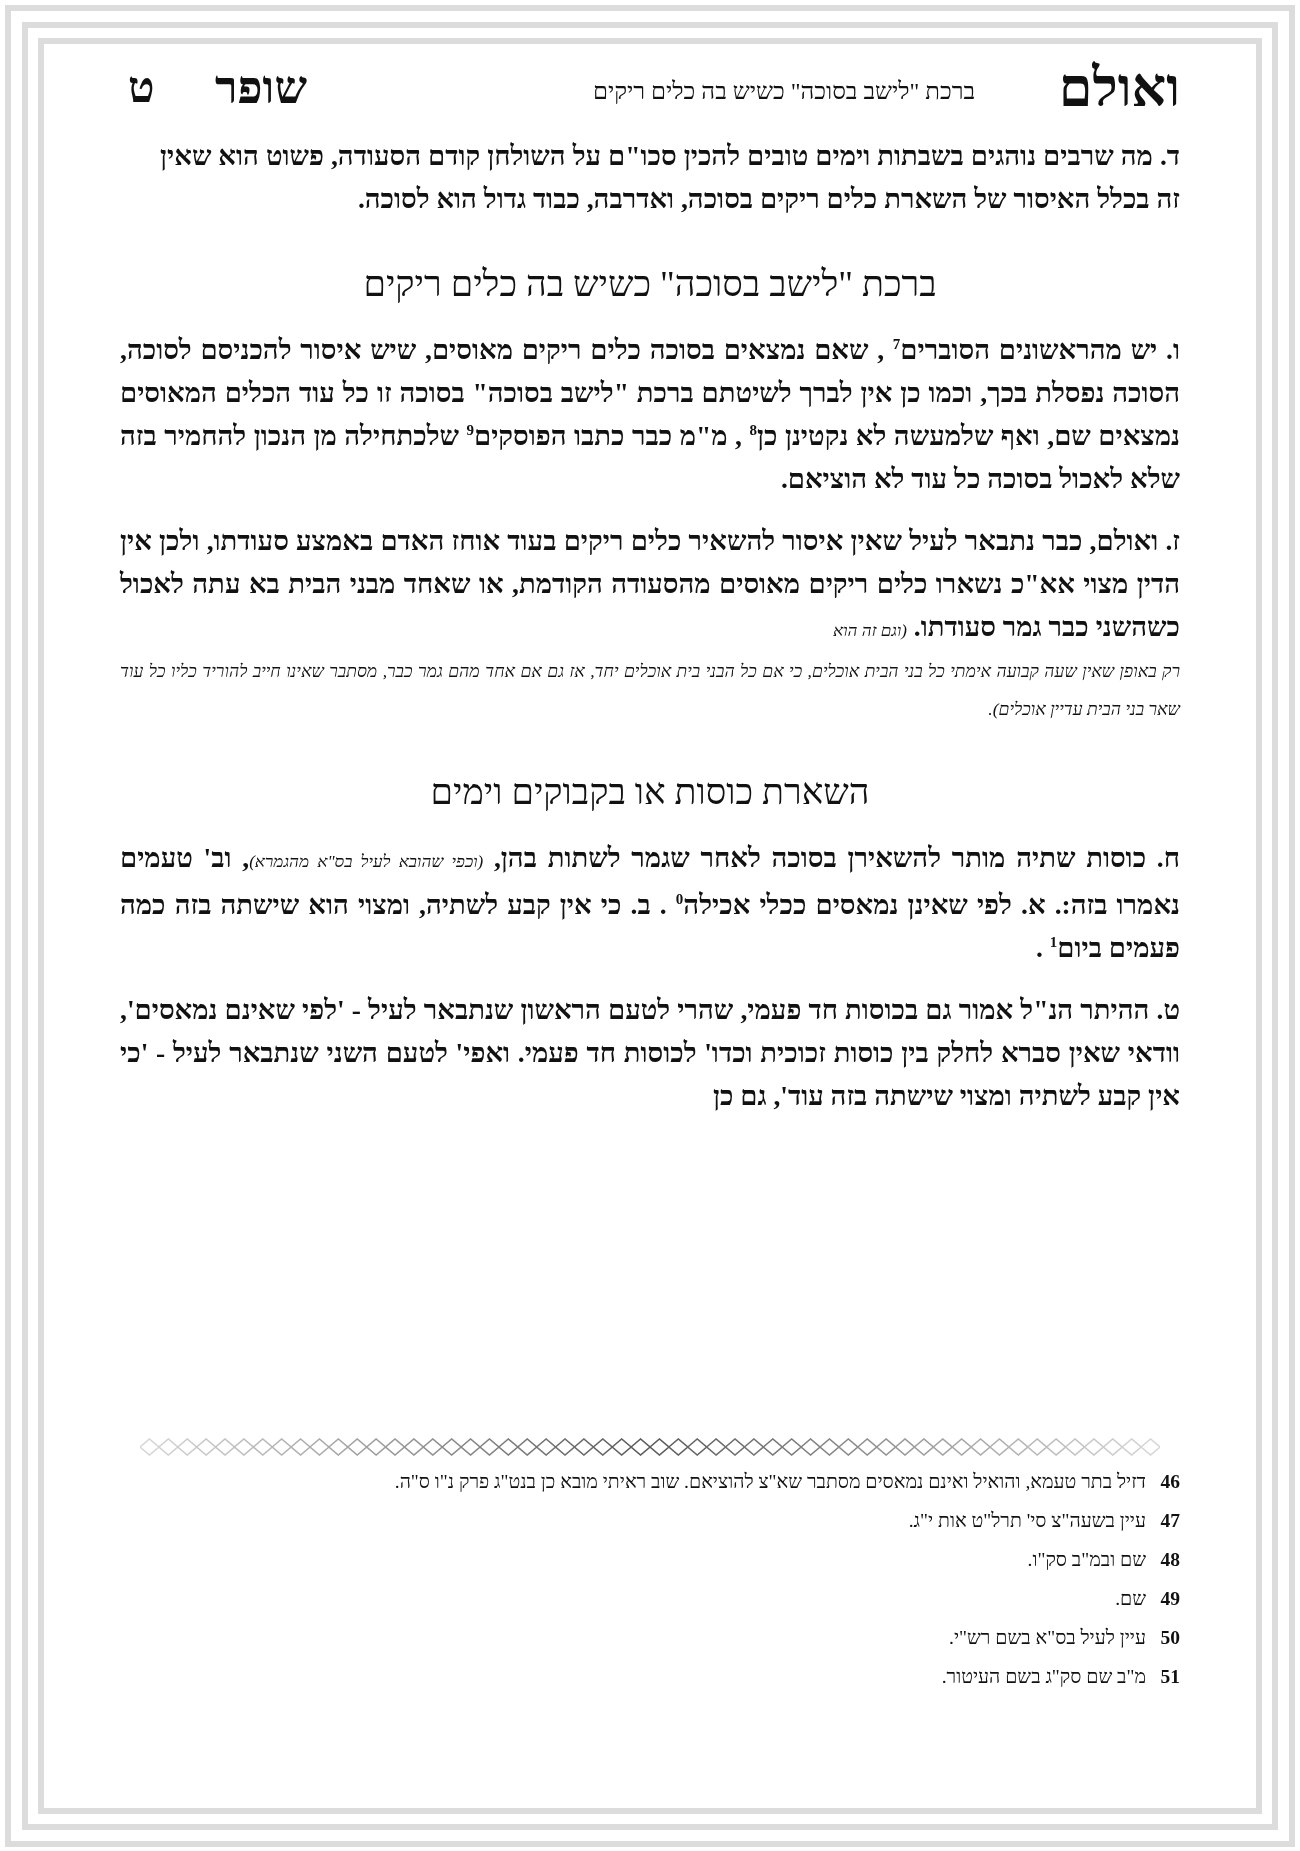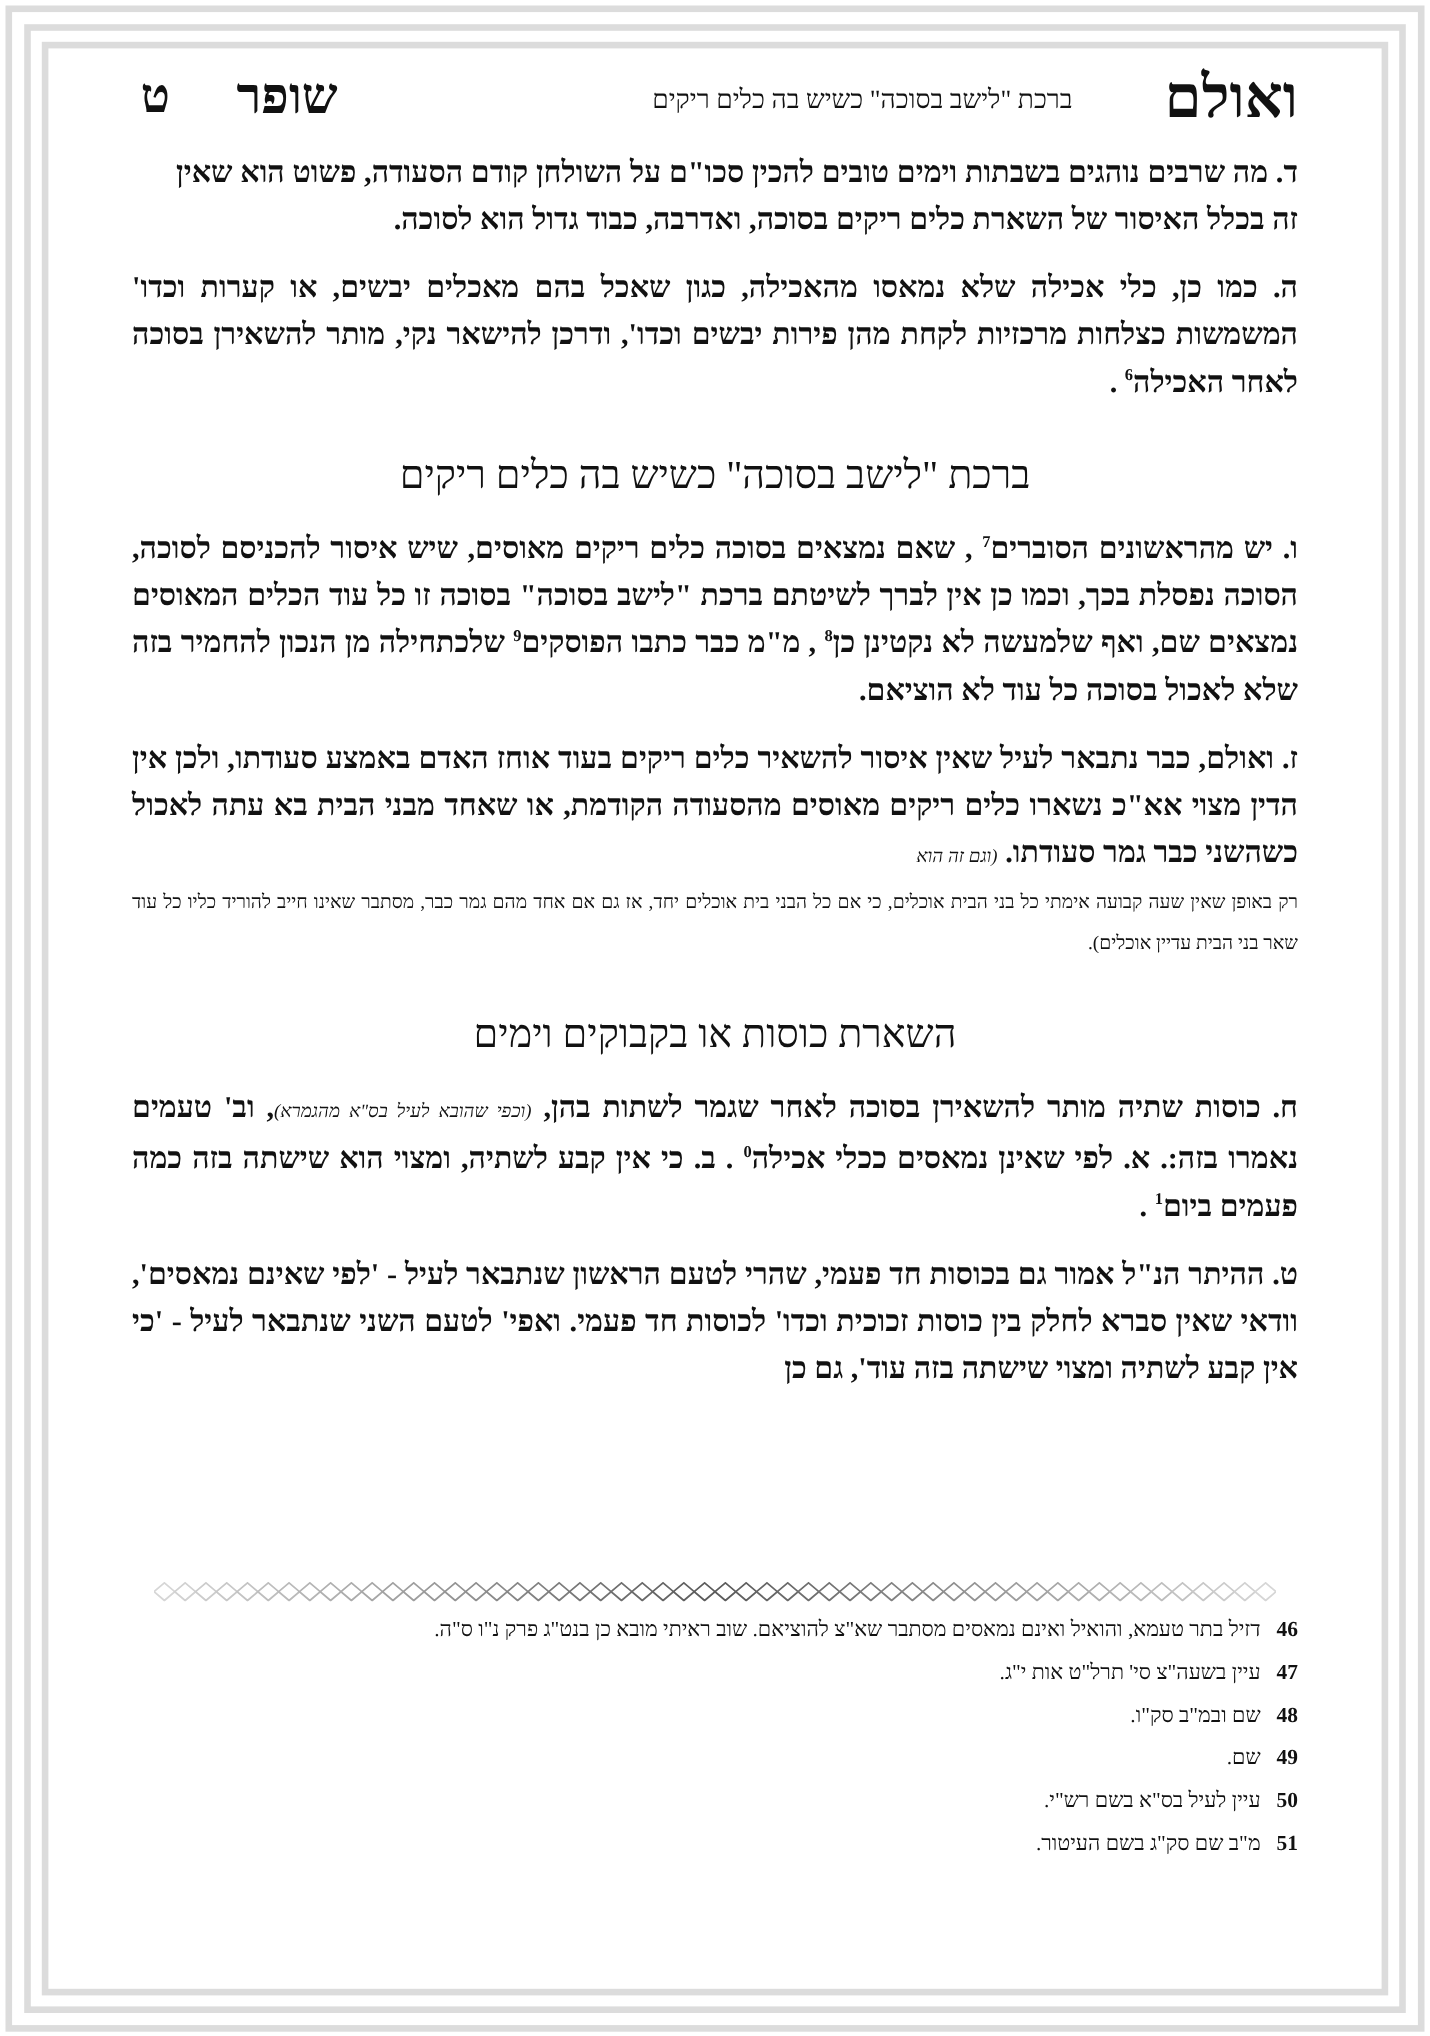--- a/index.html
+++ b/index.html
@@ -92,20 +92,21 @@
   }
   .para sup {
     font-size: 15px;
     line-height: 0;
     vertical-align: super;
   }
   .para .small-block {
     display: block;
     font-size: 17.5px;
     font-weight: normal;
+    font-style: italic;
     line-height: 38px;
     text-align: justify;
     text-align-last: right;
   }
 
   .section-heading {
     font-family: "Liberation Serif", "DejaVu Serif", serif;
     font-size: 36px;
     line-height: 44px;
     text-align: center;
@@ -157,23 +158,20 @@
     <span class="book-title">ואולם</span>
     <span class="running-head">ברכת "לישב בסוכה" כשיש בה כלים ריקים</span>
     <span class="topic">שופר</span>
     <span class="page-letter">ט</span>
   </div>
 
   <p class="para" style="margin-top:6px;margin-left:40px;">
     <span>ד. מה שרבים נוהגים בשבתות וימים טובים להכין סכו"ם על השולחן קודם הסעודה, פשוט הוא שאין זה בכלל האיסור של השארת כלים ריקים בסוכה, ואדרבה, כבוד גדול הוא לסוכה.</span>
   </p>
 
-  <p class="para">
-    <span>ה. כמו כן, כלי אכילה שלא נמאסו מהאכילה, כגון שאכל בהם מאכלים יבשים, או קערות וכדו' המשמשות כצלחות מרכזיות לקחת מהן פירות יבשים וכדו', ודרכן להישאר נקי, מותר להשאירן בסוכה לאחר האכילה</span><sup>6</sup><span> .</span>
-  </p>
 
   <h2 class="section-heading">ברכת "לישב בסוכה" כשיש בה כלים ריקים</h2>
 
   <p class="para">
     <span>ו. יש מהראשונים הסוברים</span><sup>7</sup><span> , שאם נמצאים בסוכה כלים ריקים מאוסים, שיש איסור להכניסם לסוכה, הסוכה נפסלת בכך, וכמו כן אין לברך לשיטתם ברכת "לישב בסוכה" בסוכה זו כל עוד הכלים המאוסים נמצאים שם, ואף שלמעשה לא נקטינן כן</span><sup>8</sup><span> , מ"מ כבר כתבו הפוסקים</span><sup>9</sup><span>  שלכתחילה מן הנכון להחמיר בזה שלא לאכול בסוכה כל עוד לא הוציאם.</span>
   </p>
 
   <p class="para">
     <span>ז. ואולם, כבר נתבאר לעיל שאין איסור להשאיר כלים ריקים בעוד אוחז האדם באמצע סעודתו, ולכן אין הדין מצוי אא"כ נשארו כלים ריקים מאוסים מהסעודה הקודמת, או שאחד מבני הבית בא עתה לאכול כשהשני כבר גמר סעודתו. </span><span class="small">(וגם זה הוא</span>
     <span class="small-block">רק באופן שאין שעה קבועה אימתי כל בני הבית אוכלים, כי אם כל הבני בית אוכלים יחד, אז גם אם אחד מהם גמר כבר, מסתבר שאינו חייב להוריד כליו כל עוד שאר בני הבית עדיין אוכלים).</span>

